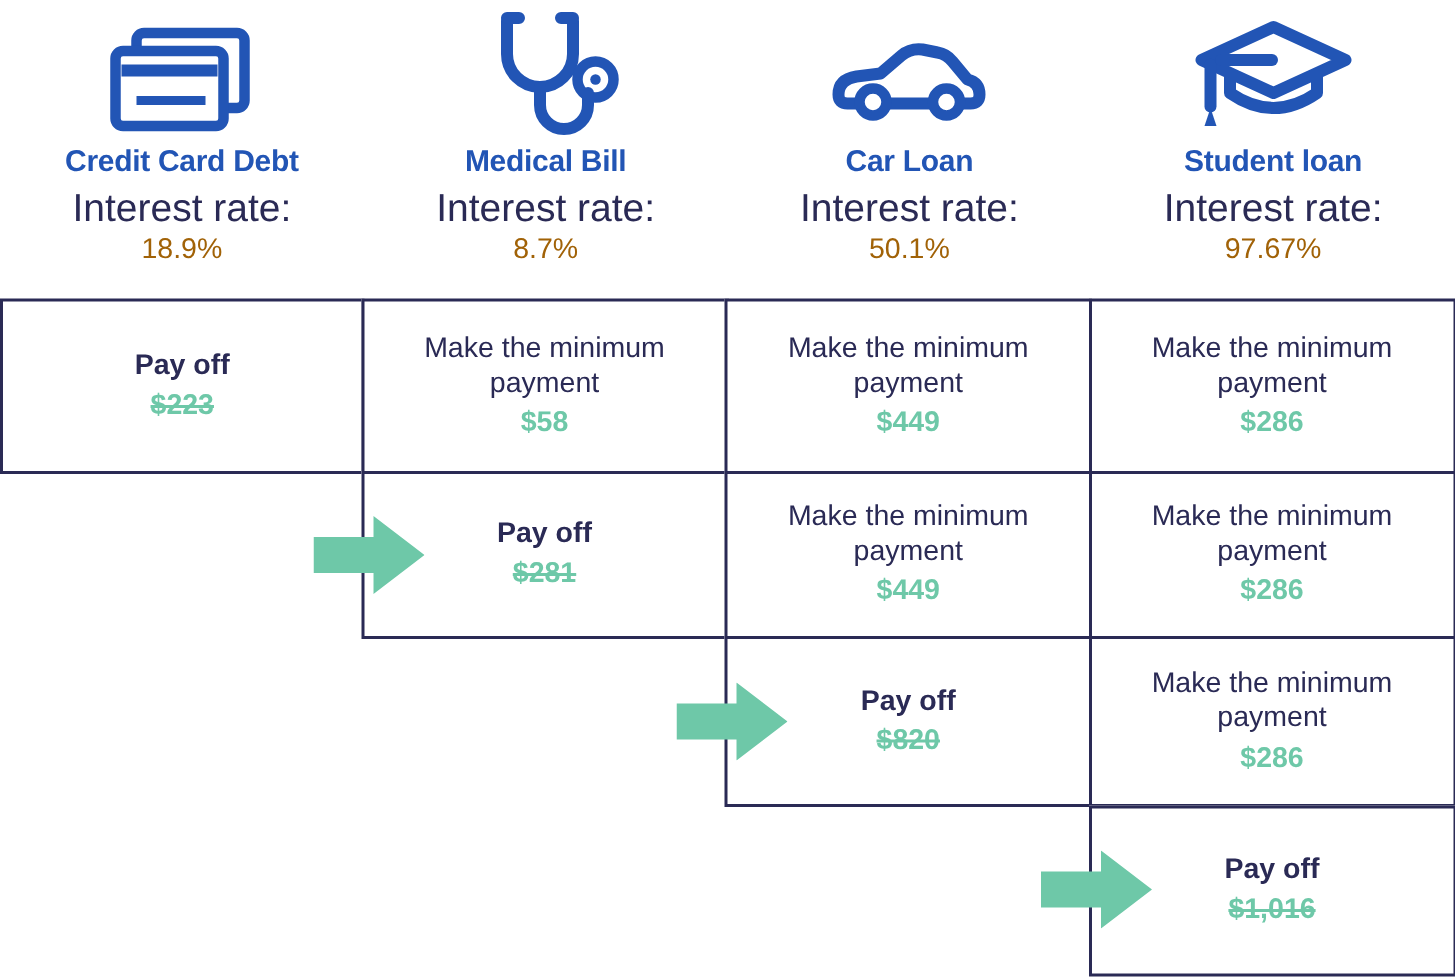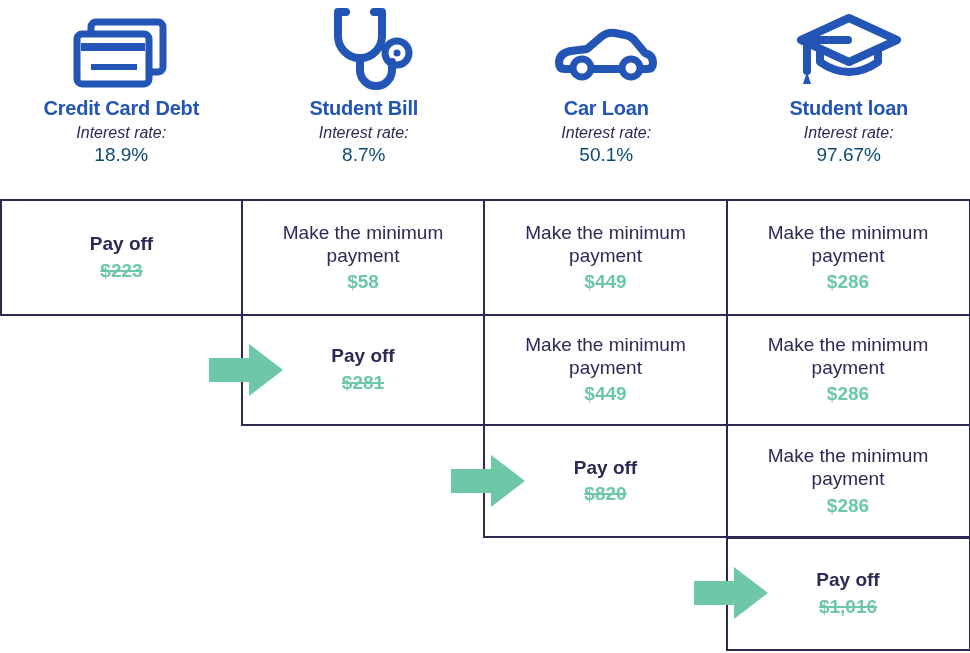--- a/index.html
+++ b/index.html
@@ -23,24 +23,24 @@
     padding-top:6px;box-sizing:border-box;
   }
   .icon-wrap{
     height:92px;display:flex;align-items:center;justify-content:center;
   }
   .debt-name{
     font-size:20px;font-weight:bold;color:#2255B5;
     letter-spacing:-0.2px;line-height:1;margin-bottom:5px;
   }
   .rate-label{
-    font-size:16px;color:#2A2A55;line-height:1.22;text-align:left;font-style:italic;
+    font-size:26px;color:#2A2A55;line-height:1.22;text-align:left;
   }
   .rate-value{
-    font-size:19px;color:#0c4a6e;line-height:1.22;text-align:center;
+    font-size:19px;color:#a16207;line-height:1.22;text-align:center;
   }
 
   
   .grid{position:absolute;left:0;top:199px;width:970px;height:454px;}
   .cell{
     position:absolute;
     box-sizing:border-box;
     border:2.5px solid #2A2A55;
     background:#ffffff;
     display:flex;flex-direction:column;
@@ -89,21 +89,21 @@
     <div class="head-col">
       <div class="icon-wrap">
         <svg width="104" height="88" viewBox="0 0 104 88">
           <path d="M26 6 v22 a22 22 0 0 0 44 0 V6" fill="none" stroke="#2255B5" stroke-width="8" stroke-linecap="round"></path>
           <path d="M48 50 v12 a16 16 0 0 0 32 0 v-8" fill="none" stroke="#2255B5" stroke-width="8" stroke-linecap="round"></path>
           <circle cx="85" cy="45" r="12" fill="none" stroke="#2255B5" stroke-width="7"></circle>
           <circle cx="85" cy="45" r="3.5" fill="#2255B5"></circle>
           <path d="M26 4 h8 M62 4 h8" stroke="#2255B5" stroke-width="8" stroke-linecap="round"></path>
         </svg>
       </div>
-      <div class="debt-name">Student Bill</div>
+      <div class="debt-name">Medical Bill</div>
       <div class="rate-label">Interest rate:</div>
       <div class="rate-value">8.7%</div>
     </div>
 
     <div class="head-col">
       <div class="icon-wrap">
         <svg width="110" height="62" viewBox="0 0 110 62">
           <path d="M8 42 q0 -10 12 -12 l16 -2 l14 -12 q6 -5 14 -4 l10 2 q6 1 10 6 l10 12 q8 2 8 10 q0 6 -6 6 h-82 q-6 0 -6 -6 z" fill="none" stroke="#2255B5" stroke-width="8" stroke-linejoin="round"></path>
           <circle cx="31" cy="47" r="9" fill="#ffffff" stroke="#2255B5" stroke-width="7"></circle>
           <circle cx="80" cy="47" r="9" fill="#ffffff" stroke="#2255B5" stroke-width="7"></circle>

